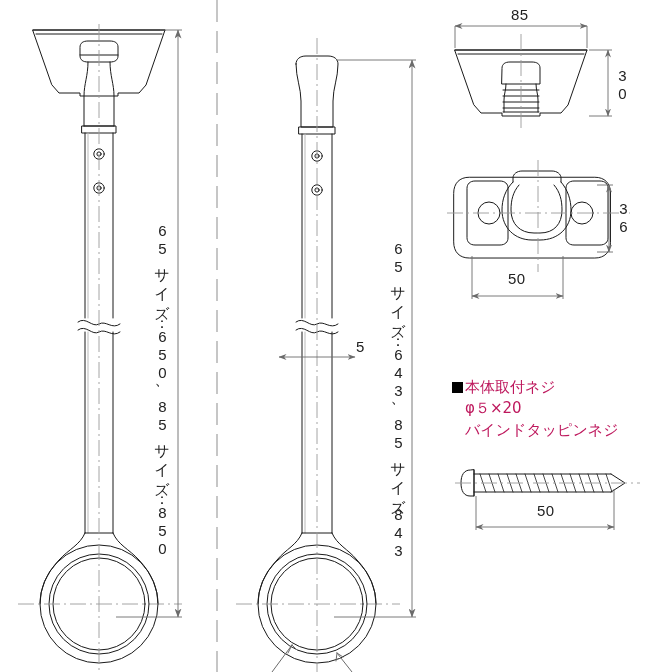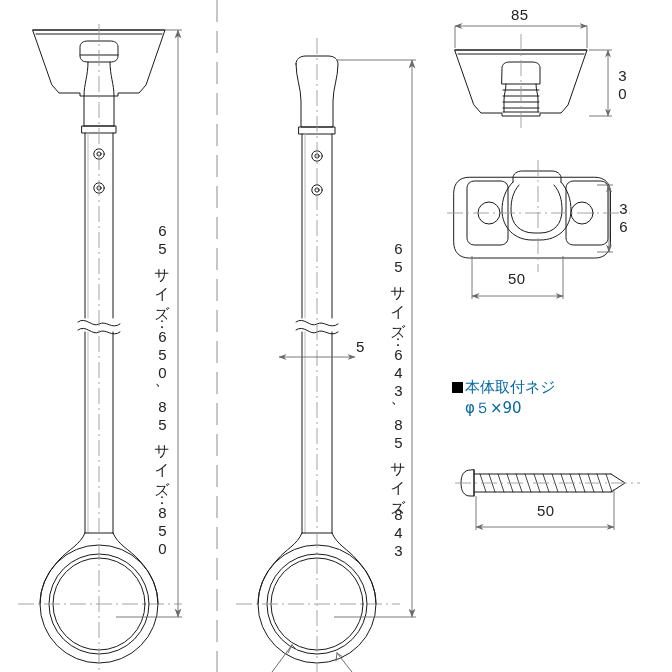--- a/index.html
+++ b/index.html
@@ -33,21 +33,21 @@
     letter-spacing: 0.5px;
   }
   .vtext {
     writing-mode: vertical-rl;
     text-orientation: upright;
     letter-spacing: 1px;
   }
   .noteblock {
     position: absolute;
     font-family: "DejaVu Sans", "Liberation Sans", sans-serif;
-    color: #0369a1;
+    color: #be185d;
     line-height: 1.42;
     white-space: nowrap;
   }
   .note-line { display: block; }
   .note-indent { padding-left: 13px; }
   .sq {
     display: inline-block;
     width: 11px;
     height: 11px;
     background: #000000;
@@ -271,16 +271,17 @@
   <div class="dimtext" style="left:511px; top:6px; font-size:15px;">85</div>
   <div class="dimtext vtext" style="left:614px; top:67px; font-size:15px;">30</div>
 
   <div class="dimtext vtext" style="left:615px; top:200px; font-size:15px;">36</div>
   <div class="dimtext" style="left:508px; top:270px; font-size:15px;">50</div>
 
   <div class="dimtext" style="left:537px; top:502px; font-size:15px;">50</div>
 
   <div class="noteblock" style="left:452px; top:377px; font-size:15px;">
     <span class="note-line"><span class="sq"></span><span>本体取付ネジ</span></span>
-    <span class="note-line note-indent">φ５×90</span>
+    <span class="note-line note-indent">φ５×20</span>
+    <span class="note-line note-indent">バインドタッピンネジ</span>
   </div>
 
 </div>
 
 </body></html>

